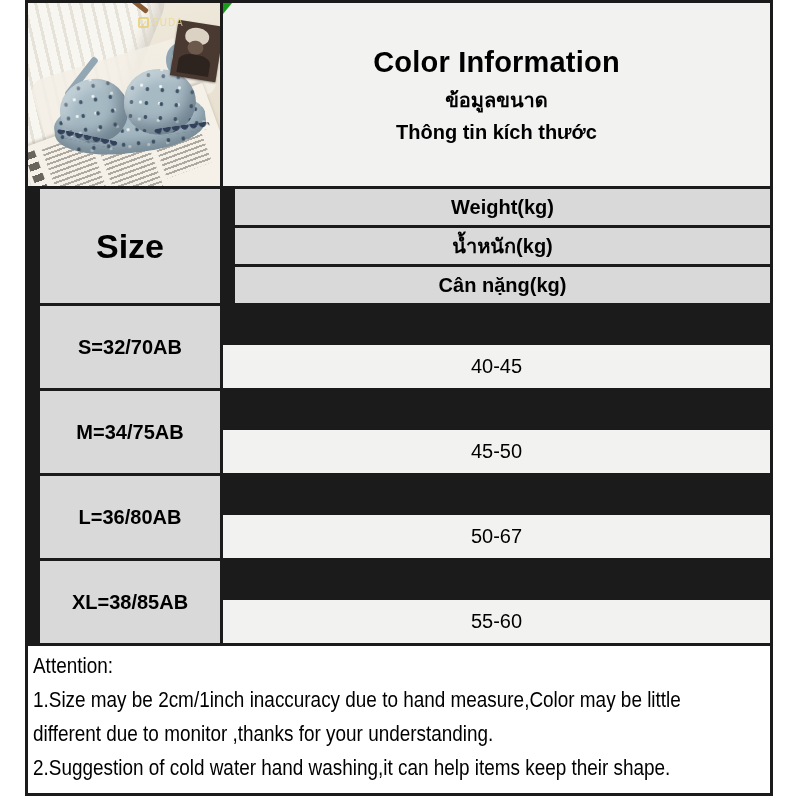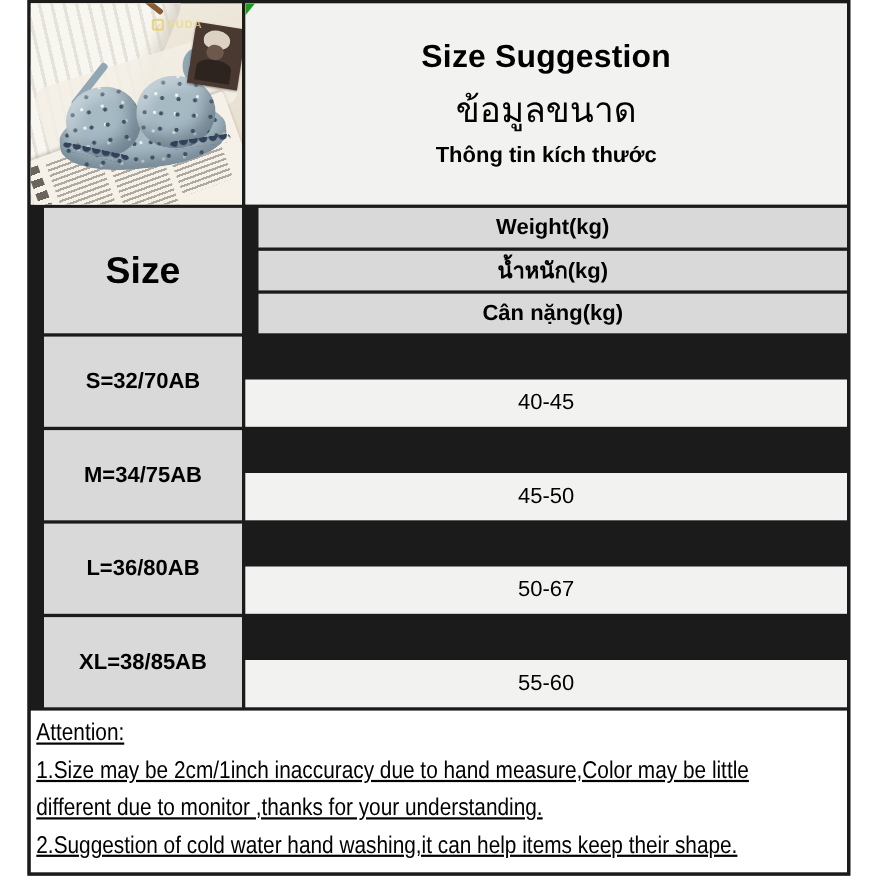--- a/index.html
+++ b/index.html
@@ -16,35 +16,35 @@
     grid-template-columns:192px 1fr;
     grid-template-rows:183px 36px 36px 36px 82px 82px 82px 82px 1fr;
     gap:3px;
   }
   .cell{box-sizing:border-box;display:flex;align-items:center;justify-content:center;}
   .gray{background:#d9d9d9;margin-left:12px;}
 
   
   .cell-title{grid-row:1;grid-column:2;flex-direction:column;gap:5px;position:relative;background:#f2f2f1;}
   .title-en{font-size:29px;font-weight:bold;letter-spacing:.2px;}
-  .title-th{font-size:32px;font-weight:normal;}
+  .title-th{font-size:20px;font-weight:bold;}
   .title-vi{font-size:20px;font-weight:bold;}
   .corner-marker{position:absolute;left:0;top:0;width:9px;height:11px;background:#169c18;
     clip-path:polygon(0 0,100% 0,0 100%);}
 
   
   .cell-size{grid-row:2/5;grid-column:1;font-size:34px;font-weight:bold;}
   .hdr{grid-column:2;font-size:20px;font-weight:bold;}
   .row-label{grid-column:1;font-size:20px;font-weight:bold;text-align:right;}
   .row-value{grid-column:2;font-size:20px;font-weight:400;background:#f2f2f1;margin-top:39px;}
   .r2{grid-row:2}.r3{grid-row:3}.r4{grid-row:4}
   .r5{grid-row:5}.r6{grid-row:6}.r7{grid-row:7}.r8{grid-row:8}
 
   
-  .cell-attention{grid-row:9;grid-column:1/3;background:#ffffff;display:block;padding:3px 5px;text-decoration:underline;}
+  .cell-attention{grid-row:9;grid-column:1/3;background:#ffffff;display:block;padding:3px 5px;}
   .attn-inner{transform:scaleX(.86);transform-origin:left top;white-space:nowrap;}
   .attn-line{font-size:22px;line-height:34px;}
 
   
   .cell-photo{grid-row:1;grid-column:1;position:relative;overflow:hidden;padding:0;
     background:linear-gradient(160deg,#efe9db 20%,#e8e0d0 70%,#e4dbc9 100%);}
   .cell-photo *{position:absolute;}
   .blanket{left:-38px;top:-48px;width:140px;height:250px;transform:rotate(22deg);
     background:#f8f6f0;border-radius:24px;
     box-shadow:inset -8px 0 14px rgba(190,183,170,.55);}
@@ -86,21 +86,21 @@
   .photo-card{left:146px;top:20px;width:46px;height:56px;transform:rotate(9deg);
     background:#493931;box-shadow:0 1px 2px rgba(0,0,0,.4);}
   .pc-wrap{left:9px;top:5px;width:24px;height:17px;border-radius:50% 50% 42% 42%;background:#dcd2c4;}
   .pc-face{left:13px;top:18px;width:16px;height:14px;border-radius:50%;background:#6d584c;}
   .pc-body{left:6px;top:32px;width:32px;height:20px;border-radius:40% 40% 0 0;background:#2e241f;}
   .twig{left:98px;top:-1px;width:24px;height:5px;transform:rotate(38deg);
     background:#8a5c34;border-radius:2px;}
   .watermark{left:110px;top:14px;display:flex;align-items:center;gap:3px;opacity:.8;}
   .wm-box{position:static;width:11px;height:11px;border:2px solid #e7cf6f;border-radius:2px;
     color:#e7cf6f;font-size:9px;line-height:10px;text-align:center;font-weight:bold;box-sizing:border-box;}
-  .wm-text{position:static;font-size:10px;font-weight:bold;letter-spacing:1px;color:#ead884;
+  .wm-text{position:static;font-size:10px;font-weight:normal;letter-spacing:1px;color:#ead884;
     filter:blur(.4px);}
 </style>
 </head>
 <body>
 
 <div class="sheet">
 
   <div class="cell cell-photo">
     <div class="blanket"></div>
     <div class="fold"></div>
@@ -124,21 +124,21 @@
     </div>
     <div class="twig"></div>
     <div class="watermark">
       <span class="wm-box">✓</span>
       <span class="wm-text">SUDA</span>
     </div>
   </div>
 
   <div class="cell cell-title">
     <div class="corner-marker"></div>
-    <div class="title-en">Size Suggestion</div>
+    <div class="title-en">Color Information</div>
     <div class="title-th">ข้อมูลขนาด</div>
     <div class="title-vi">Thông tin kích thước</div>
   </div>
 
   <div class="cell gray cell-size">Size</div>
 
   <div class="cell gray hdr r2">Weight(kg)</div>
   <div class="cell gray hdr r4">Cân nặng(kg)</div>
   <div class="cell gray hdr r3">น้ำหนัก(kg)</div>
 

